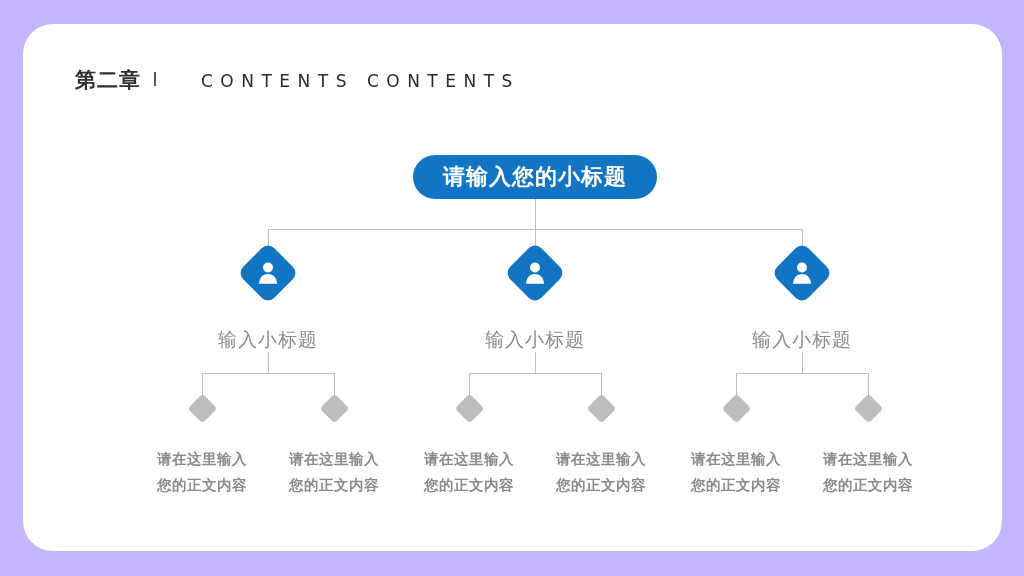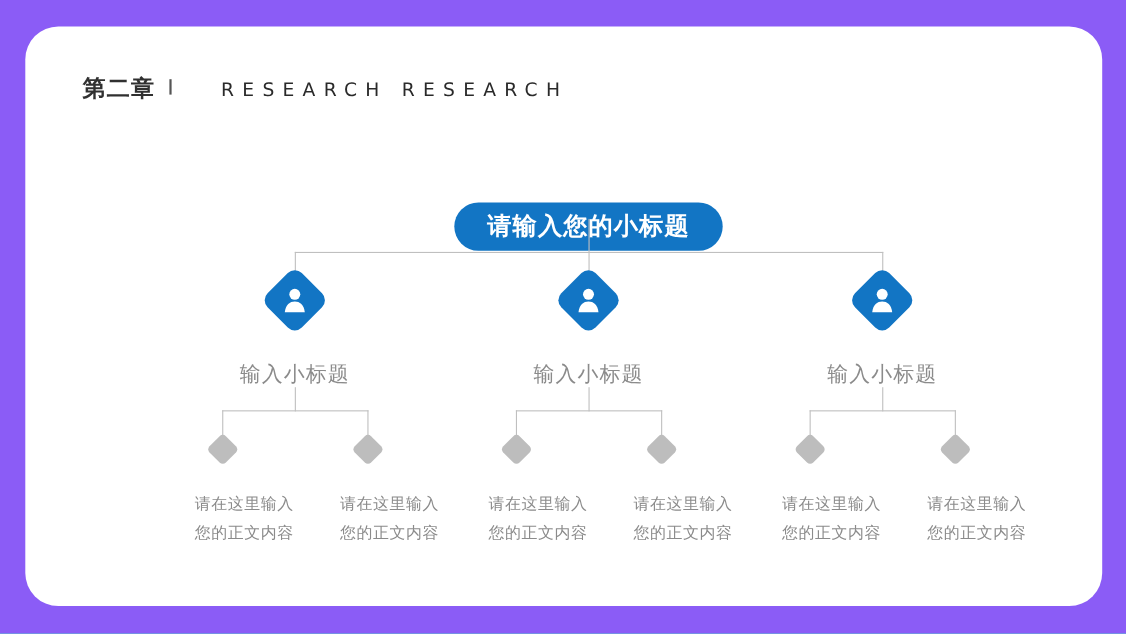--- a/index.html
+++ b/index.html
@@ -12,21 +12,21 @@
     height: 576px;
     background: #0c72c3;
     font-family: "DejaVu Sans", "Liberation Sans", sans-serif;
     overflow: hidden;
   }
 
   .slide {
     position: relative;
     width: 1024px;
     height: 576px;
-    background: #8b5cf6;
+    background: #c4b5fd;
   }
 
   .card {
     position: absolute;
     left: 23px;
     top: 24px;
     width: 979px;
     height: 527px;
     background: #ffffff;
     border-radius: 30px;
@@ -79,21 +79,20 @@
     height: 44px;
     background: #1275c4;
     border-radius: 22px;
     display: flex;
     align-items: center;
     justify-content: center;
     color: #ffffff;
     font-size: 22px;
     font-weight: bold;
     letter-spacing: 1px;
-    margin-top: 29px;
   }
 
   
   .conn {
     position: absolute;
     background: #bfbfbf;
   }
   .conn-v { width: 1px; }
   .conn-h { height: 1px; }
 
@@ -158,21 +157,22 @@
 
   .g3-stem { left: 779px; top: 328px; }
   .g3-bar  { left: 713px; top: 349px; width: 133px; }
   .g3-da   { left: 713px; top: 349px; }
   .g3-db   { left: 845px; top: 349px; }
 
   
   .leaf {
     position: absolute;
     width: 130px;
-    text-align: right;
+    text-align: center;
+    font-weight: bold;
   }
   .leaf-1 { left: 114px; top: 374px; }
   .leaf-2 { left: 246px; top: 374px; }
   .leaf-3 { left: 381px; top: 374px; }
   .leaf-4 { left: 513px; top: 374px; }
   .leaf-5 { left: 648px; top: 374px; }
   .leaf-6 { left: 780px; top: 374px; }
 
   .diamond-gray {
     width: 21px;
@@ -193,21 +193,21 @@
 </style>
 </head>
 <body>
 
 <div class="slide">
   <div class="card">
 
     <div class="header">
       <span class="header-chapter">第二章</span>
       <span class="header-divider"></span>
-      <span class="header-en">RESEARCH RESEARCH</span>
+      <span class="header-en">CONTENTS CONTENTS</span>
     </div>
 
     <div class="root-pill">
       <span>请输入您的小标题</span>
     </div>
 
     <div class="conn conn-v l1-stem"></div>
     <div class="conn conn-h l1-bar"></div>
     <div class="conn conn-v l1-drop-a"></div>
     <div class="conn conn-v l1-drop-b"></div>

